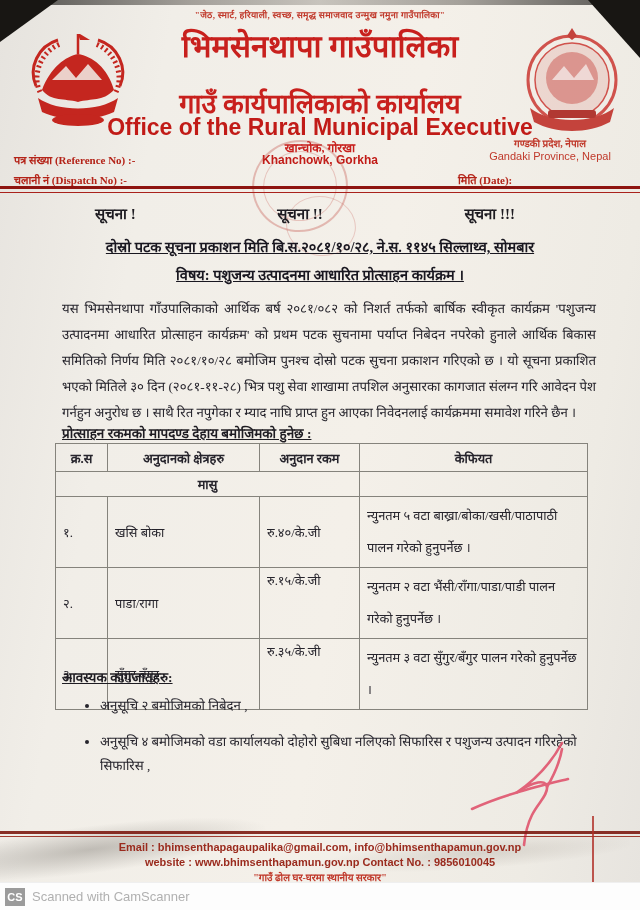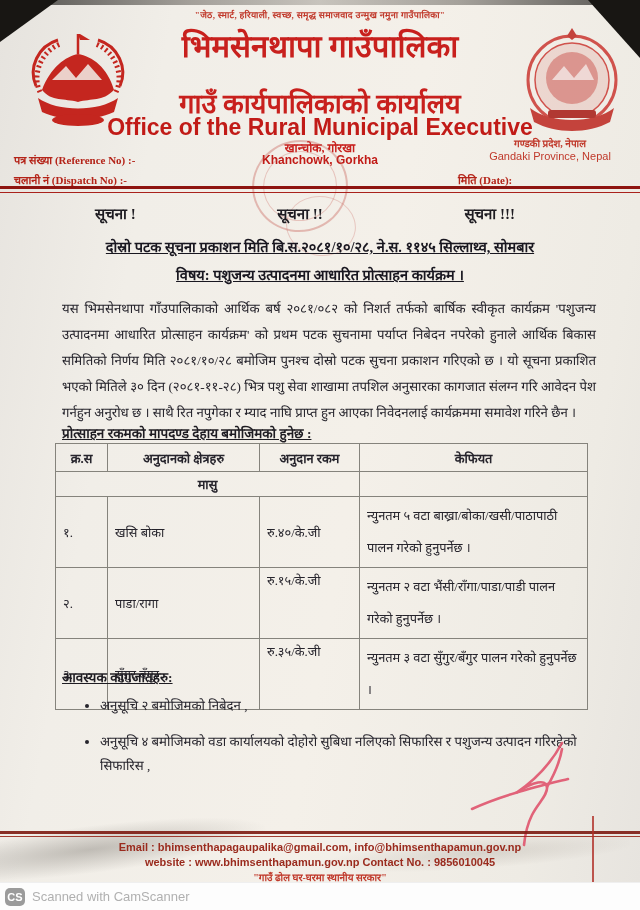--- a/index.html
+++ b/index.html
@@ -107,21 +107,21 @@
     font-size:11px; font-weight:bold; color:#9a2b1e; }
   .web-line { position:absolute; left:0; top:856px; width:640px; text-align:center;
     font-family:"Liberation Sans","DejaVu Sans",sans-serif;
     font-size:11px; font-weight:bold; color:#9a2b1e; }
   .slogan { position:absolute; left:0; top:870px; width:640px; text-align:center;
     font-size:10px; font-weight:bold; color:#c0392b; }
 
   
   .scanbar { position:absolute; left:0; top:882px; width:640px; height:28px; background:#fdfdfd;
     display:flex; align-items:center; border-top:1px solid #efefef; }
-  .cs-badge { margin-left:5px; width:20px; height:18px; background:#9b9b9b; border-radius:5px;
+  .cs-badge { margin-left:5px; width:20px; height:18px; background:#9b9b9b; border-radius:0;
     color:#fff; font-family:"Liberation Sans","DejaVu Sans",sans-serif; font-size:11px; font-weight:bold;
     display:flex; align-items:center; justify-content:center; }
   .cs-text { margin-left:7px; color:#b0b0b0;
     font-family:"Liberation Sans","DejaVu Sans",sans-serif; font-size:13px; }
 </style>
 </head>
 <body>
 
 <div class="page">
   <div class="paper">

